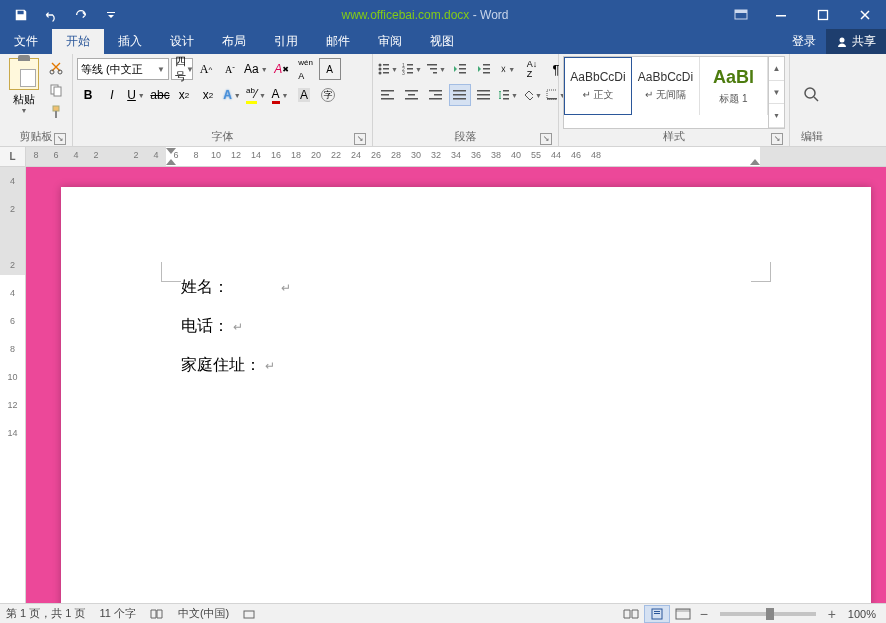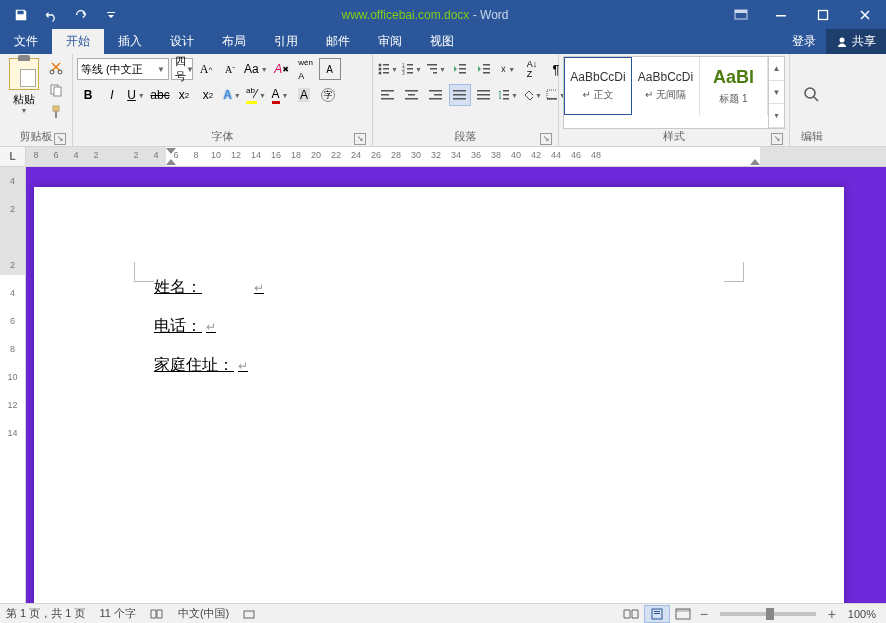--- a/index.html
+++ b/index.html
@@ -82,21 +82,21 @@
 .hruler .indent-top { position:absolute; left: 140px; top: 1px; width:0; height:0; border-left:5px solid transparent; border-right:5px solid transparent; border-top: 6px solid #888;}
 .hruler .indent-bot { position:absolute; left: 140px; bottom: 1px; width:0; height:0; border-left:5px solid transparent; border-right:5px solid transparent; border-bottom: 6px solid #888;}
 .hruler .indent-right { position:absolute; right: 126px; bottom:1px; width:0;height:0; border-left:5px solid transparent; border-right:5px solid transparent; border-bottom: 6px solid #888;}
 
 
 .docarea { height: 436px; display: flex; background: #f0f0f0;}
 .vruler { width: 26px; background: #fff; border-right:1px solid #d4d4d4; position:relative; font-size:9px; color:#777;}
 .vruler .vshade-top { position:absolute; top:0; left:0; right:0; height: 108px; background:#e1e1e1;}
 .vruler .vticks { position:absolute; top:0; left:0; right:0; display:flex; flex-direction:column;}
 .vruler .vticks span { height: 28px; display:flex; align-items:center; justify-content:center;}
-.doc-scroll { flex:1; background: #6d28d9; padding: 20px 0 0 8px; overflow:hidden; position:relative;text-decoration:underline;}
+.doc-scroll { flex:1; background: #ec4899; padding: 20px 0 0 35px; overflow:hidden; position:relative;}
 .page { width: 810px; min-height: 700px; background: #fff; box-shadow: 0 0 8px rgba(0,0,0,0.25); padding: 90px 120px; position: relative;}
 .page .corner { position:absolute; width: 20px; height: 20px; }
 .page .corner.tl { top: 75px; left: 100px; border-left: 1px solid #bbb; border-bottom: 1px solid #bbb;}
 .page .corner.tr { top: 75px; right: 100px; border-right: 1px solid #bbb; border-bottom: 1px solid #bbb;}
 .doc-line { font-size: 16px; font-family: SimSun, serif; margin-bottom: 18px; display:flex; align-items:baseline;}
 .doc-line .label { }
 .doc-line .para-mark { font-size: 12px; color: #999; margin-left: 4px;}
 .doc-line.l1 .para-mark { margin-left: 52px;}
 
 
@@ -470,21 +470,21 @@
         <span>22</span>
         <span>24</span>
         <span>26</span>
         <span>28</span>
         <span>30</span>
         <span>32</span>
         <span>34</span>
         <span>36</span>
         <span>38</span>
         <span>40</span>
-        <span>42</span>
+        <span>55</span>
         <span>44</span>
         <span>46</span>
         <span>48</span>
       </div>
     <div class="indent-top"></div>
     <div class="indent-bot"></div>
     <div class="indent-right"></div>
   </div>
 </div>
 

